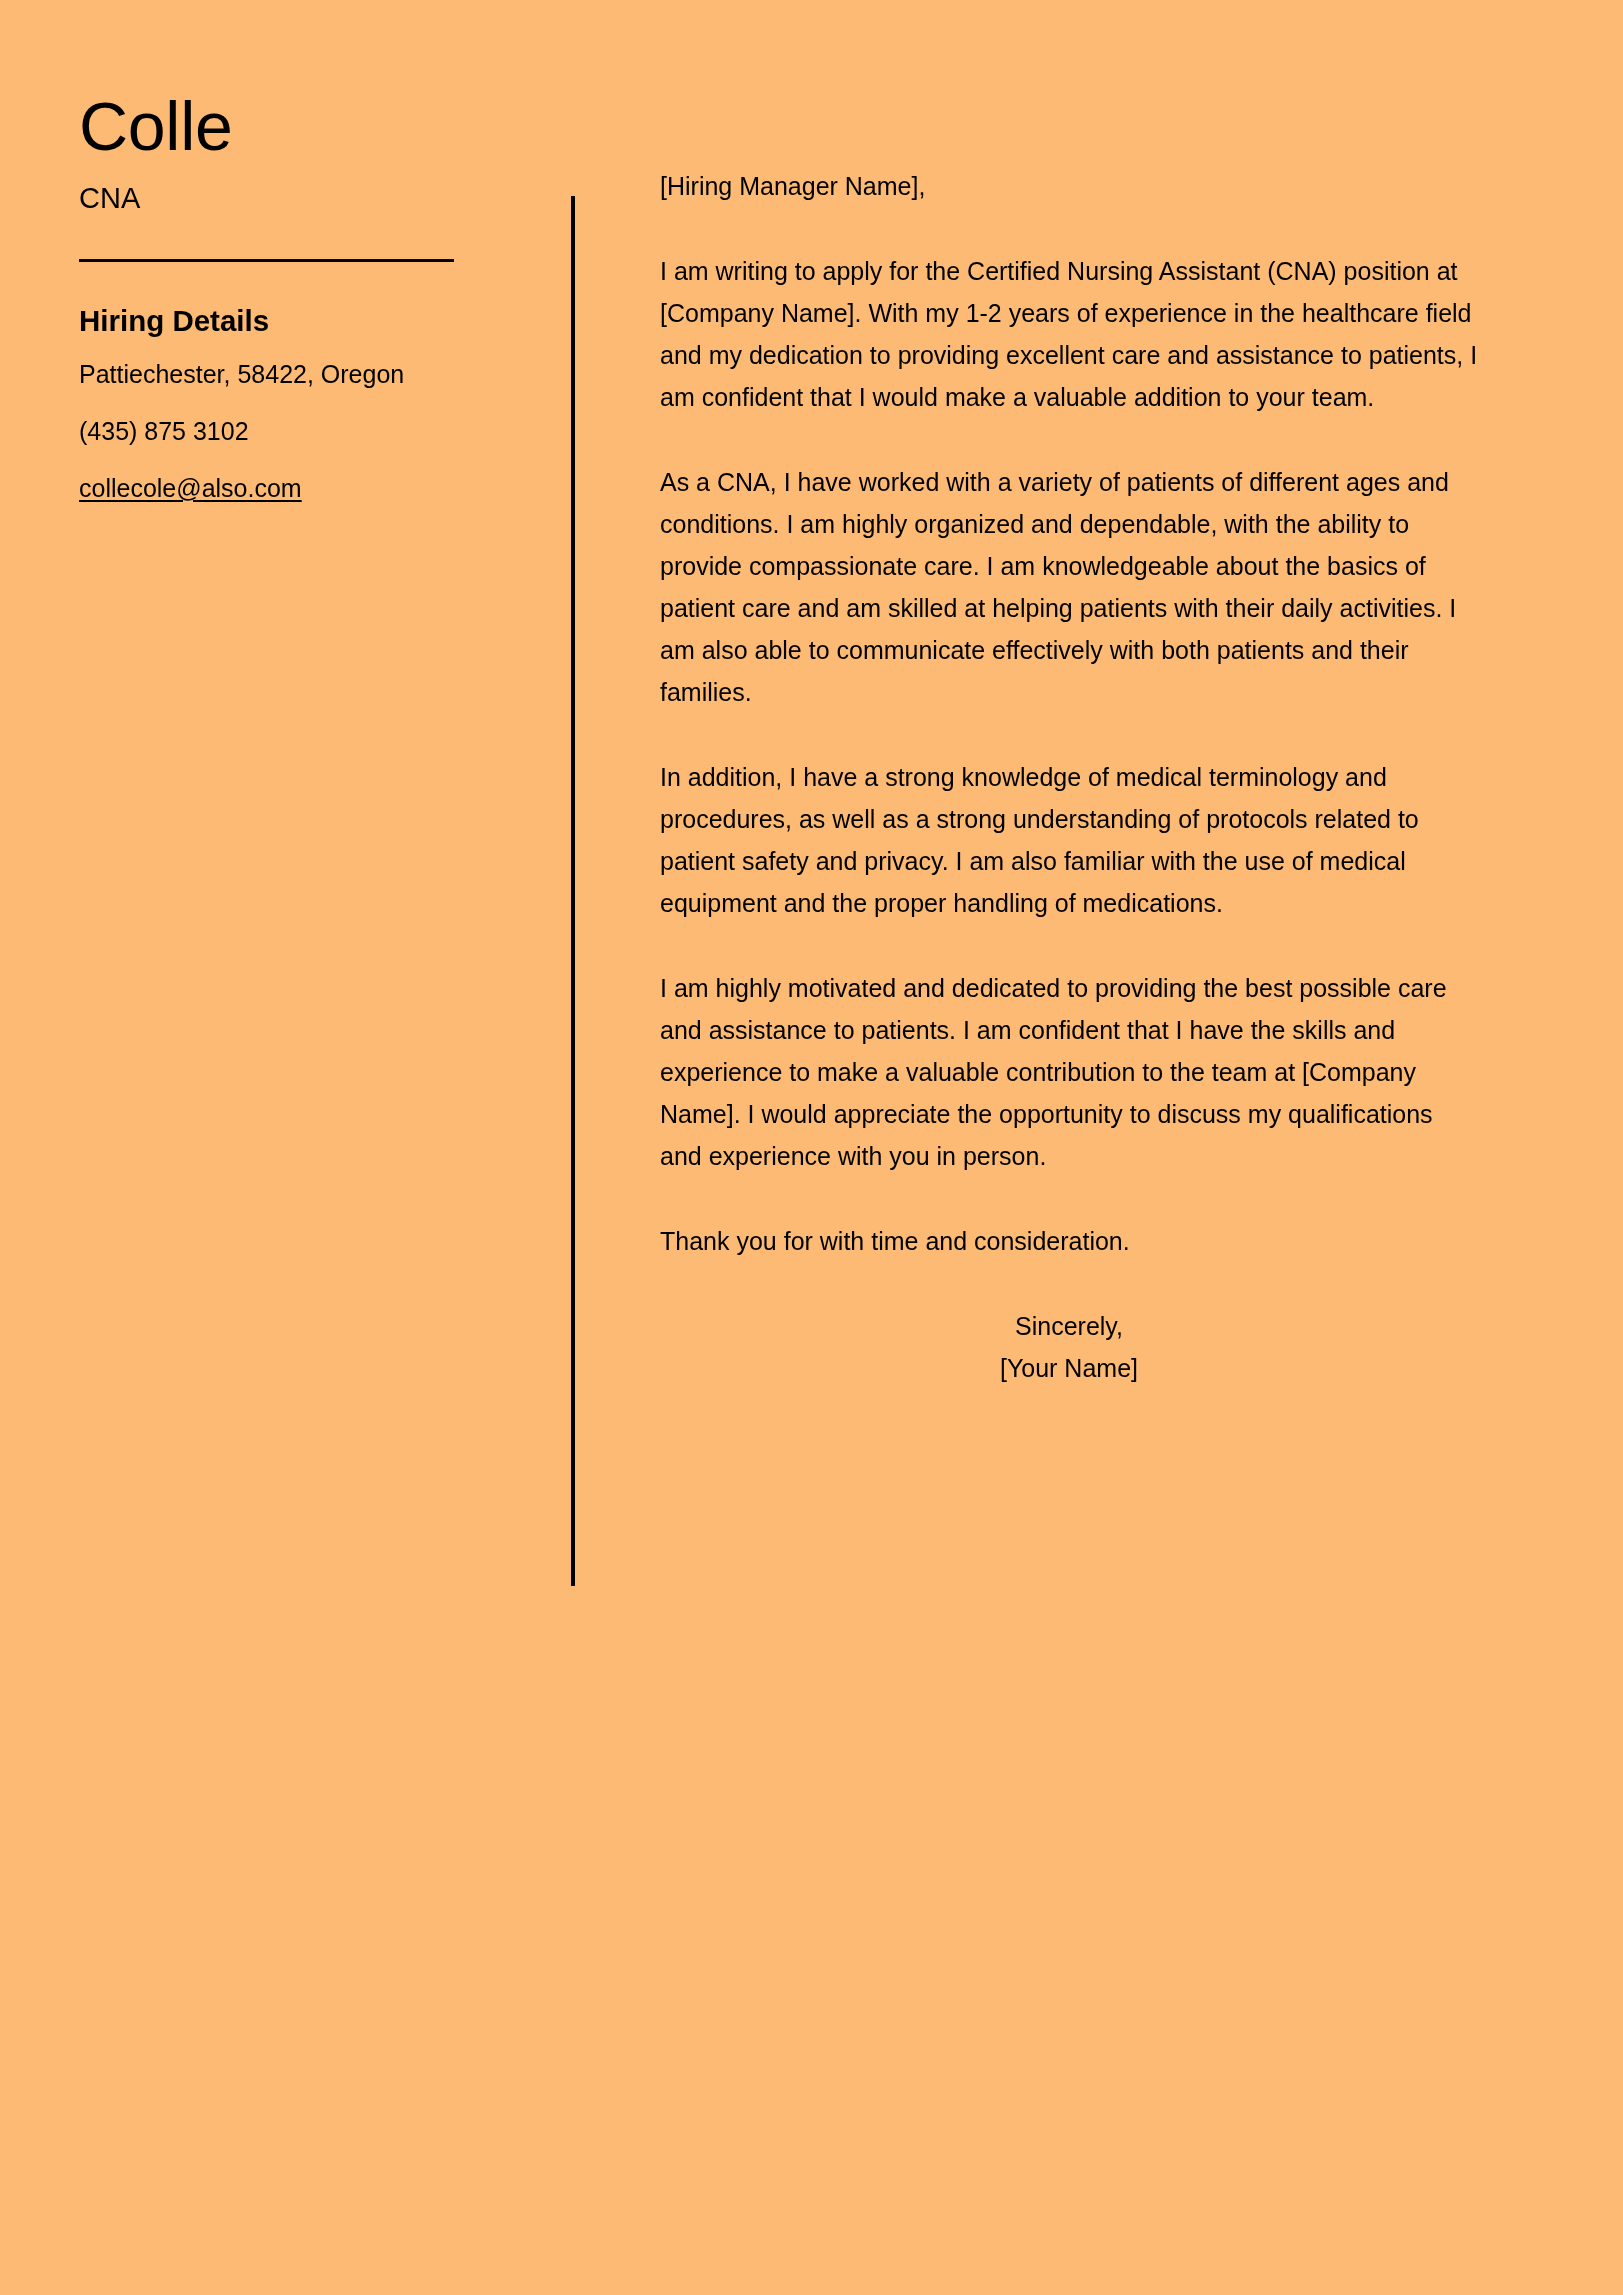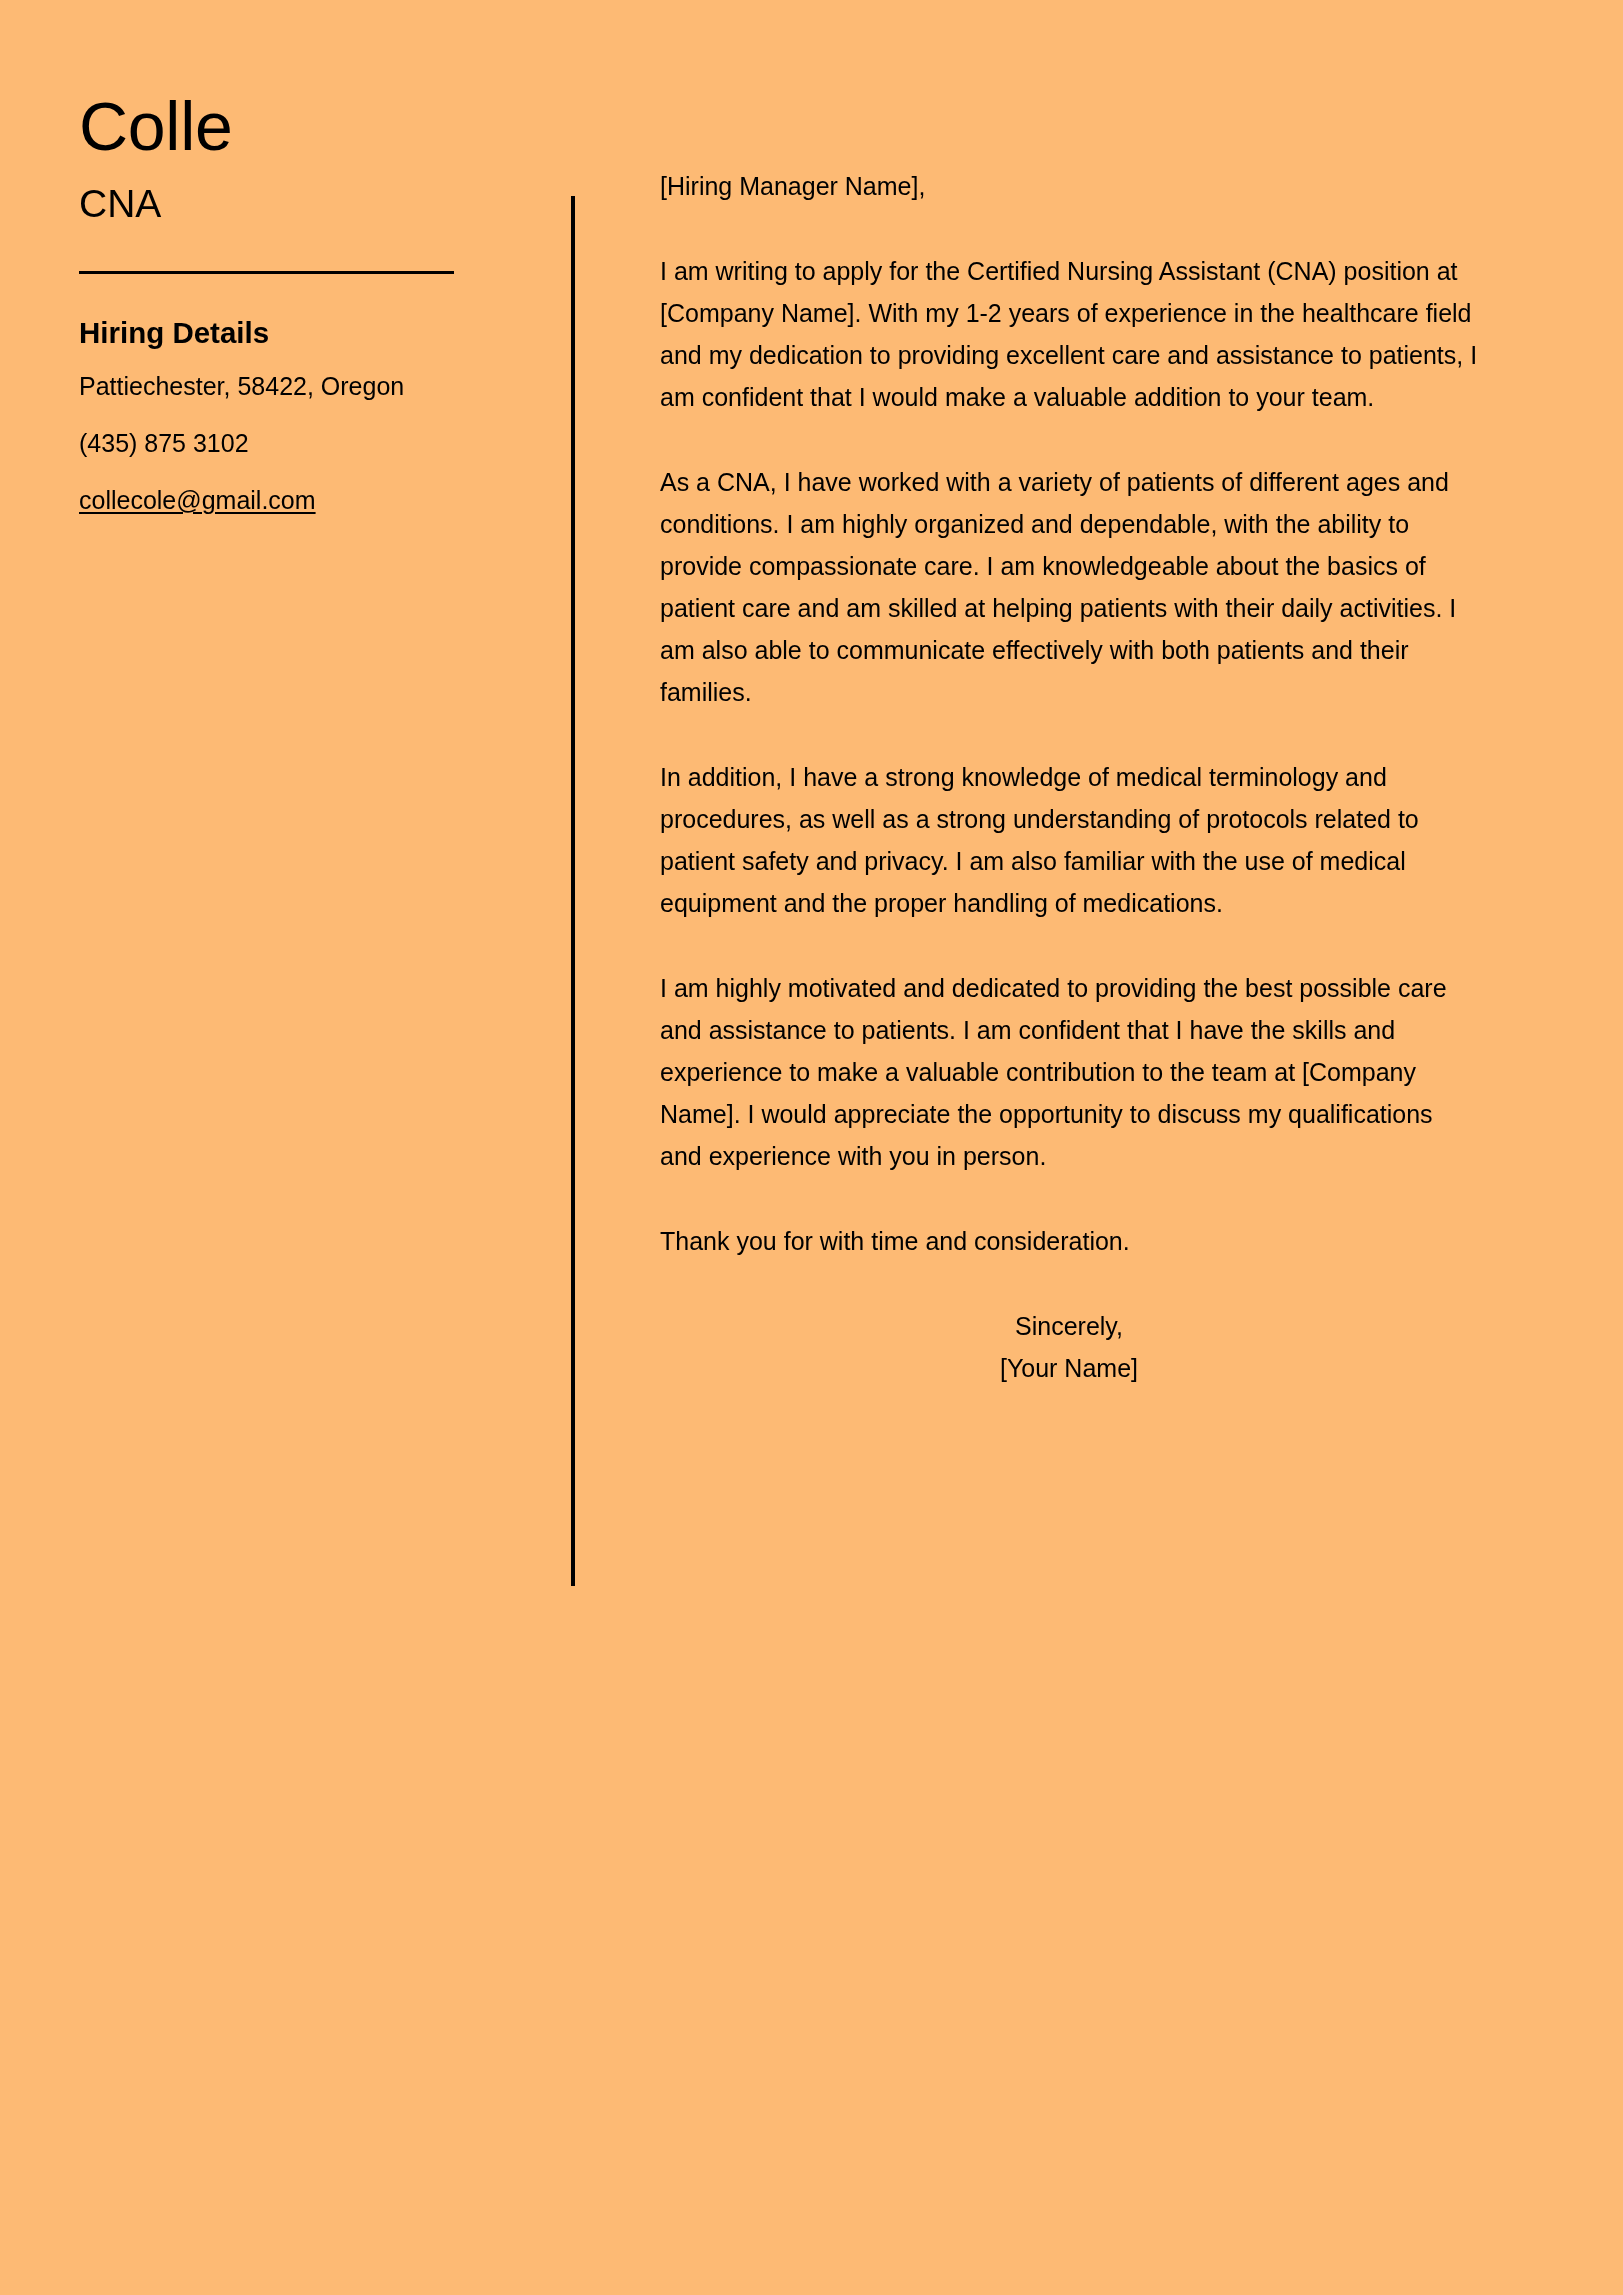--- a/index.html
+++ b/index.html
@@ -40,21 +40,21 @@
     font-weight: 400;
     line-height: 1.02;
     letter-spacing: -0.3px;
     color: #000000;
     white-space: nowrap;
   }
 
   .job-title {
     display: block;
     margin-top: 19.6px;
-    font-size: 39px;
+    font-size: 29px;
     font-weight: 400;
     line-height: 1.2;
     color: #000000;
   }
 
   .sidebar-rule {
     margin-top: 43px;
     width: 375px;
     height: 3.3px;
     background: #000000;
@@ -132,21 +132,21 @@
 
     <span class="job-title">CNA</span>
 
     <div class="sidebar-rule"></div>
 
     <div class="section-heading">Hiring Details</div>
 
     <div class="contact-list">
       <div class="contact-item">Pattiechester, 58422, Oregon</div>
       <div class="contact-item">(435) 875 3102</div>
-      <div class="contact-item email">collecole@gmail.com</div>
+      <div class="contact-item email">collecole@also.com</div>
     </div>
 
   </div>
 
   <div class="divider"></div>
 
   <div class="letter">
 
     <p class="salutation">[Hiring Manager Name],</p>
 

